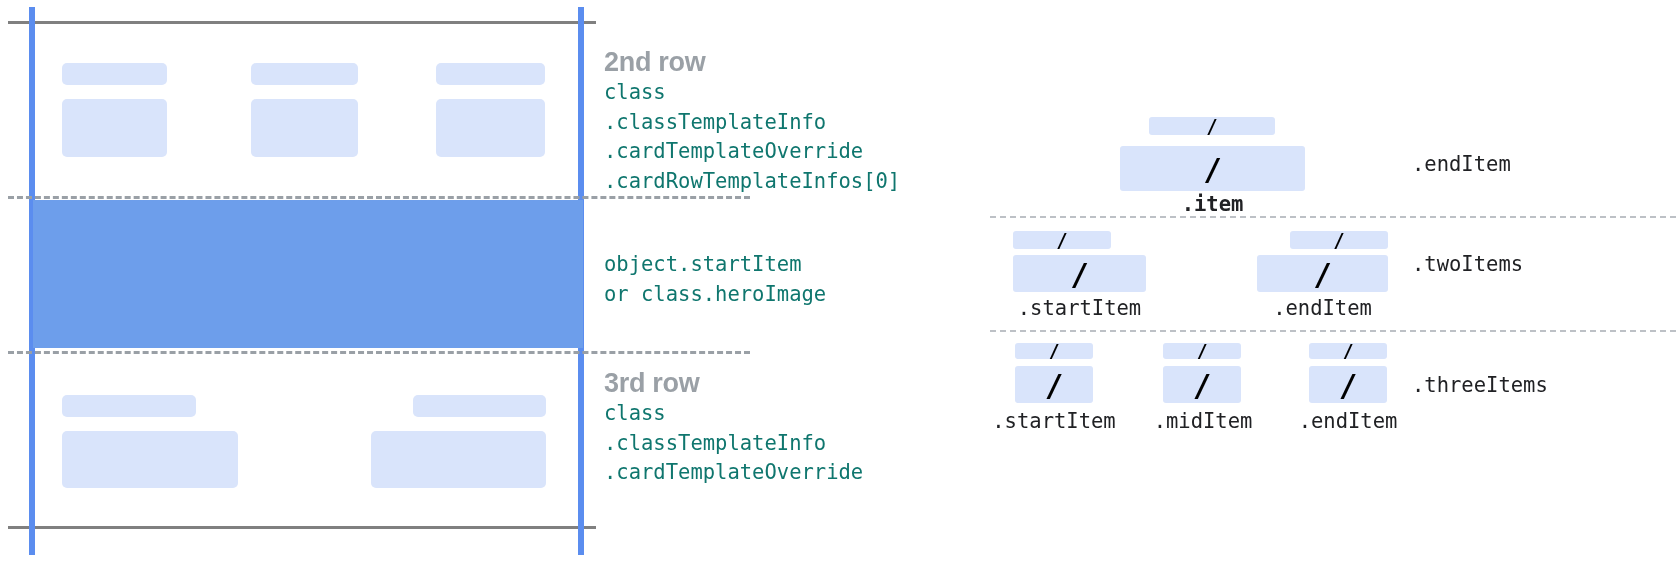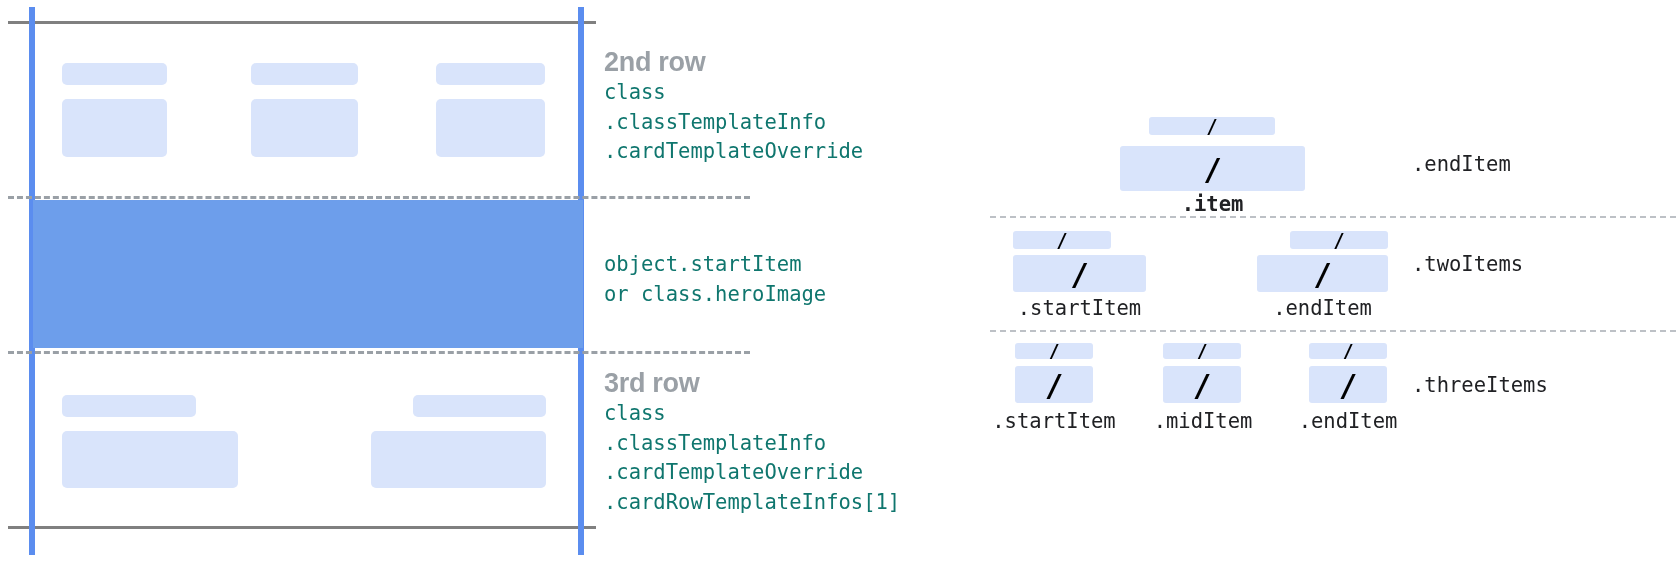--- a/index.html
+++ b/index.html
@@ -168,33 +168,33 @@
 
   <div class="ph" style="left:413px; top:395px; width:133px; height:22px;"></div>
   <div class="ph" style="left:371px; top:431px; width:175px; height:57px;"></div>
 </div>
 
 <div class="text-col" style="top:20px;margin-top:26px;">
   <div class="row-title">2nd row</div>
   <div class="code-line">class</div>
   <div class="code-line">.classTemplateInfo</div>
   <div class="code-line">.cardTemplateOverride</div>
+  <div class="code-line">.cardRowTemplateInfos[0]</div>
 </div>
 
 <div class="text-col" style="top:250px;">
   <div class="code-line">object.startItem</div>
   <div class="code-line">or class.heroImage</div>
 </div>
 
 <div class="text-col" style="top:367px;">
   <div class="row-title">3rd row</div>
   <div class="code-line">class</div>
   <div class="code-line">.classTemplateInfo</div>
   <div class="code-line">.cardTemplateOverride</div>
-  <div class="code-line">.cardRowTemplateInfos[1]</div>
 </div>
 
 <div id="right-diagram">
 
   <div class="slot">
     <div class="bar small" style="left:189px; top:117px; width:126px; height:18px;">
       <span class="slash">/</span>
     </div>
     <div class="bar large" style="left:160px; top:146px; width:185px; height:45px;">
       <span class="slash">/</span>

